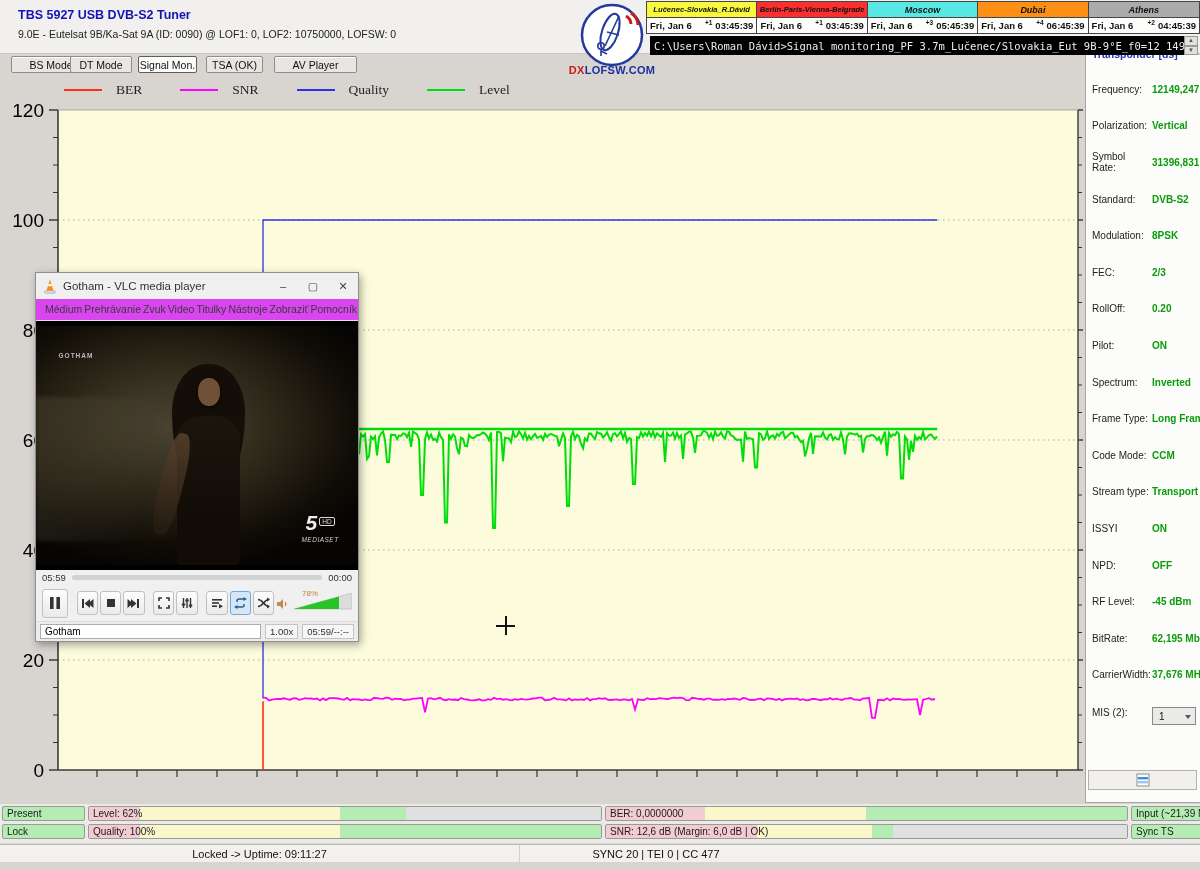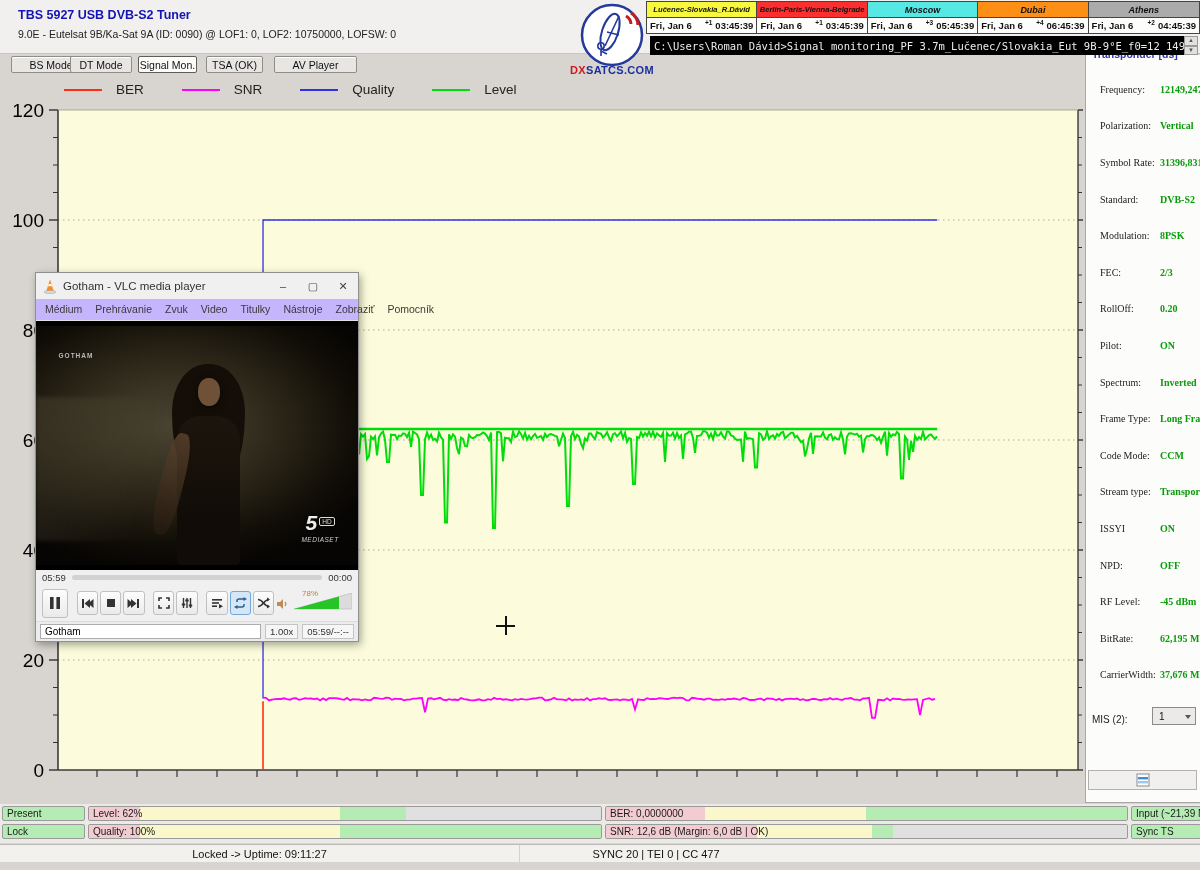--- a/index.html
+++ b/index.html
@@ -33,44 +33,44 @@
 
   
   .tab{position:absolute;top:56px;height:17px;background:#e8e6e3;border:1px solid #8f8d89;border-radius:2px;font-size:10.5px;display:flex;align-items:center;justify-content:center;cursor:pointer;box-shadow:inset 0 1px 0 #fff;}
   .tab.active{background:#fcfcfb;border-color:#5f5d59;font-weight:normal;}
 
   
   #chart-wrap{position:absolute;left:0;top:75px;width:1083px;height:730px;}
   #legend{position:absolute;left:64px;top:7px;display:flex;gap:38px;align-items:center;}
   .legend-item{display:flex;align-items:center;gap:14px;}
   .legend-line{width:38px;height:0;border-top:2px solid;}
-  .legend-label{font-size:13.5px;color:#222;}
+  .legend-label{font-size:13.5px;color:#222;font-family:Liberation Serif, serif;}
   #crosshair{position:absolute;left:496px;top:541px;width:19px;height:19px;pointer-events:none;}
   #crosshair:before{content:"";position:absolute;left:9px;top:0;width:1.6px;height:19px;background:#111;}
   #crosshair:after{content:"";position:absolute;left:0;top:9px;width:19px;height:1.6px;background:#111;}
 
   
   #sidebar{position:absolute;left:1085px;top:55px;width:115px;height:748px;background:#fcfcfb;border-left:1px solid #a8a6a2;border-bottom:1px solid #a8a6a2;overflow:hidden;}
   #tp-header{margin:-7px 0 0 6px;height:13px;overflow:hidden;font-size:10.5px;font-weight:bold;color:#2a35c0;}
-  #param-list{padding:10px 0 0 14px;font-family:Liberation Serif, serif;}
+  #param-list{padding:10px 0 0 6px;}
   .param-row{height:36.6px;display:flex;align-items:center;}
   .param-label{width:60px;font-size:10px;color:#222;flex:0 0 auto;}
   .param-value{font-size:10px;font-weight:bold;color:#0a9c0a;white-space:nowrap;}
-  #mis-row{display:flex;align-items:flex-end;margin:14px 0 0 6px;}
+  #mis-row{display:flex;align-items:flex-start;margin:14px 0 0 6px;}
   #mis-label{width:60px;font-size:10px;color:#222;}
   #mis-select{width:44px;height:18px;background:#eceae8;border:1px solid #8a8a8a;font-size:10px;display:flex;align-items:center;padding-left:6px;position:relative;cursor:pointer;}
   #mis-select .chev{position:absolute;right:4px;top:7px;width:0;height:0;border-left:3.5px solid transparent;border-right:3.5px solid transparent;border-top:4px solid #555;}
   #sidebar-btn{position:absolute;left:2px;bottom:12px;width:109px;height:20px;background:#f1f0ee;border:1px solid #b3b1ad;display:flex;align-items:center;justify-content:center;cursor:pointer;}
 
   
   #vlc{position:absolute;left:35px;top:272px;width:324px;height:370px;background:#f0f0f0;border:1px solid #8f8f8f;box-shadow:2px 3px 8px rgba(0,0,0,0.35);display:flex;flex-direction:column;z-index:10;}
   #vlc-titlebar{height:26px;display:flex;align-items:center;padding-left:7px;background:#f0f0f0;}
   #vlc-title{font-size:11.5px;color:#333;margin-left:6px;flex:1;}
   .win-btn{width:30px;height:26px;display:flex;align-items:center;justify-content:center;font-size:11px;color:#444;cursor:pointer;}
-  #vlc-menubar{height:22px;display:flex;align-items:center;gap:13px;padding-left:9px;background:#c4b5fd;border-bottom:1px solid #e2e2e2;}
+  #vlc-menubar{height:22px;display:flex;align-items:center;gap:2px;padding-left:9px;background:#d946ef;border-bottom:1px solid #e2e2e2;}
   .menu-item{font-size:10.5px;color:#3a3a3a;cursor:pointer;white-space:nowrap;}
   #vlc-video{height:252px;background:#000;position:relative;overflow:hidden;}
   #scene{position:absolute;left:0;top:5px;right:0;bottom:5px;
     background:radial-gradient(ellipse 70% 60% at 42% 42%, #4b4433 0%, #3a3424 28%, #262114 55%, #100d07 82%, #070503 100%);}
   #scene .wall{position:absolute;left:0;top:30%;width:55%;height:60%;background:linear-gradient(100deg, rgba(150,140,110,0.18), rgba(60,55,40,0.05) 60%, transparent);filter:blur(2px);}
   #woman{position:absolute;left:40%;top:16%;width:27%;height:84%;}
   #woman .hair{position:absolute;left:8%;top:0;width:84%;height:62%;background:#150e08;border-radius:48% 48% 42% 42%/38% 38% 60% 60%;}
   #woman .face{position:absolute;left:38%;top:7%;width:26%;height:14%;background:#6f5138;border-radius:46%;box-shadow:0 2px 6px rgba(0,0,0,0.6);}
   #woman .body{position:absolute;left:14%;top:26%;width:72%;height:74%;background:linear-gradient(#1c150d,#110c07 70%);border-radius:38% 38% 6% 6%/16% 16% 4% 4%;}
   #woman .arm{position:absolute;left:-6%;top:34%;width:26%;height:52%;background:linear-gradient(#5d442e,#241a10);border-radius:40%;transform:rotate(14deg);opacity:0.8;}
@@ -170,21 +170,21 @@
   <svg width="66" height="66" viewBox="0 0 66 66">
     <circle cx="33" cy="33" r="30" fill="#ffffff" stroke="#23399b" stroke-width="2.5"></circle>
     <ellipse cx="31" cy="30" rx="8" ry="19" fill="none" stroke="#23399b" stroke-width="2" transform="rotate(18 31 30)"></ellipse>
     <line x1="26" y1="44" x2="40" y2="14" stroke="#23399b" stroke-width="1.6"></line>
     <line x1="28" y1="30" x2="40" y2="33" stroke="#23399b" stroke-width="1.6"></line>
     <circle cx="22" cy="44" r="3.2" fill="none" stroke="#23399b" stroke-width="1.6"></circle>
     <path d="M22 47 L22 54 M22 49 L28 52" stroke="#23399b" stroke-width="1.6" fill="none"></path>
     <path d="M47 14 a10 10 0 0 1 5 8" stroke="#c21f1f" stroke-width="3" fill="none"></path>
     <path d="M52 11 a15 15 0 0 1 7 12" stroke="#c21f1f" stroke-width="3" fill="none"></path>
   </svg>
-  <div id="logo-text"><span class="dx">DX</span><span class="rest">SATCS.COM</span></div>
+  <div id="logo-text"><span class="dx">DX</span><span class="rest">LOFSW.COM</span></div>
 </div>
 
 <div id="tabs">
     <div class="tab" style="left: 11px; width: 80px;">BS Mode</div>
     <div class="tab" style="left: 70px; width: 62px;">DT Mode</div>
     <div class="tab active" style="left: 138px; width: 59px;">Signal Mon.</div>
     <div class="tab" style="left: 206px; width: 57px;">TSA (OK)</div>
     <div class="tab" style="left: 274px; width: 83px;">AV Player</div>
   </div>
 

